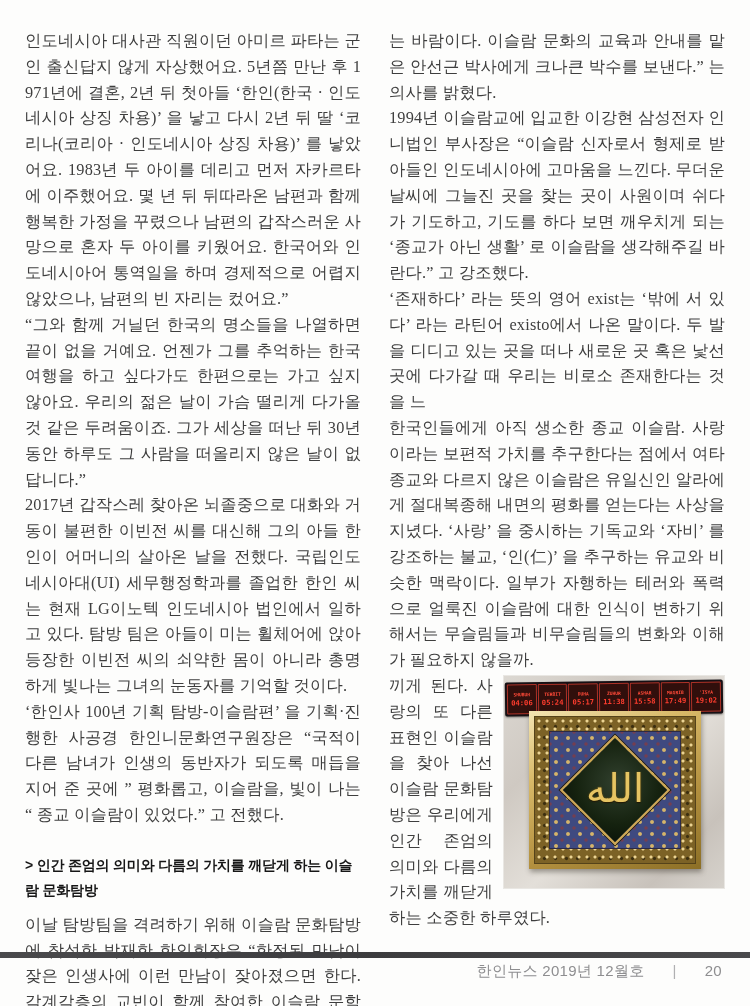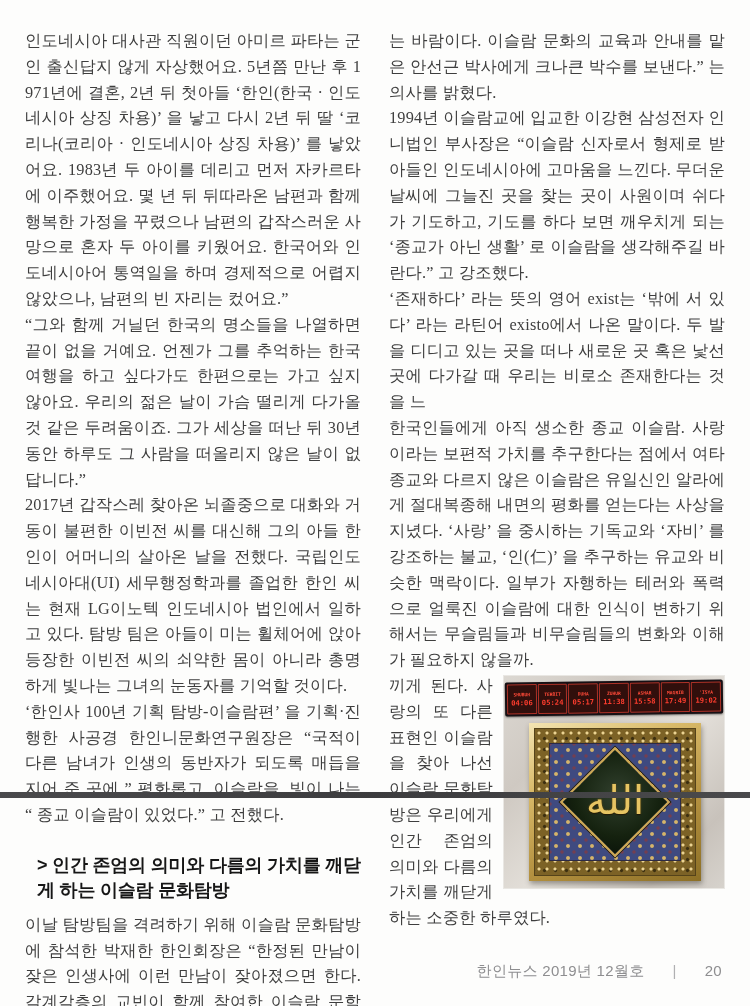--- a/index.html
+++ b/index.html
@@ -3,41 +3,41 @@
 <meta charset="utf-8">
 <style>
   html,body{margin:0;padding:0;}
   body{
     width:750px;height:1006px;
     background:#fdfdfc;
     font-family:"Liberation Serif","DejaVu Serif",serif;
     color:#3e3e3e;
     overflow:hidden;
   }
-  .page{position:relative;width:750px;height:798px;background:#fdfdfc;}
+  .page{position:relative;width:750px;height:958px;background:#fdfdfc;}
   .columns{
     position:absolute;top:28px;left:25px;
     display:flex;gap:28px;
   }
   .col{width:336px;}
   .body-text p{
     margin:0;
     font-size:16.3px;
     line-height:25.8px;
     text-align:justify;
     letter-spacing:.2px;
     word-break:break-all;
   }
   .section-heading{
     font-family:"Liberation Sans","DejaVu Sans",sans-serif;
     font-weight:bold;
-    font-size:18px;
+    font-size:14px;
     line-height:25px;
     color:#161616;
-    margin:25px 0 9px 12px;
+    margin:25px 0 9px 0;
     text-align:left;
     letter-spacing:-0.2px;
   }
   
   .photo{
     float:right;
     width:222px;height:214px;
     margin:2px 0 6px 10px;
     background:linear-gradient(135deg,#dcd8d2 0%,#cfc9c2 28%,#e3dfd9 55%,#c8c2bb 82%,#d7d3cd 100%);
     position:relative;
@@ -64,21 +64,21 @@
     font-family:"DejaVu Sans Mono",monospace;
     font-size:4.6px;line-height:6px;
     color:#ff4a38;font-weight:bold;white-space:nowrap;
   }
   .led-time{
     font-family:"DejaVu Sans Mono",monospace;
     font-size:7.2px;line-height:9px;
     color:#ff3d2e;font-weight:bold;white-space:nowrap;
   }
   .frame-outer{
-    position:absolute;left:26px;top:48px;
+    position:absolute;left:26px;top:36px;
     width:172px;height:158px;
     background:linear-gradient(155deg,#f3e4b2 0%,#d8b968 30%,#b3903f 65%,#8c6f26 100%);
     padding:5px;
     box-sizing:border-box;
     box-shadow:1px 3px 5px rgba(60,55,45,.45);
   }
   .frame-ornate{
     width:100%;height:100%;
     box-sizing:border-box;
     border:1px solid #55431a;

